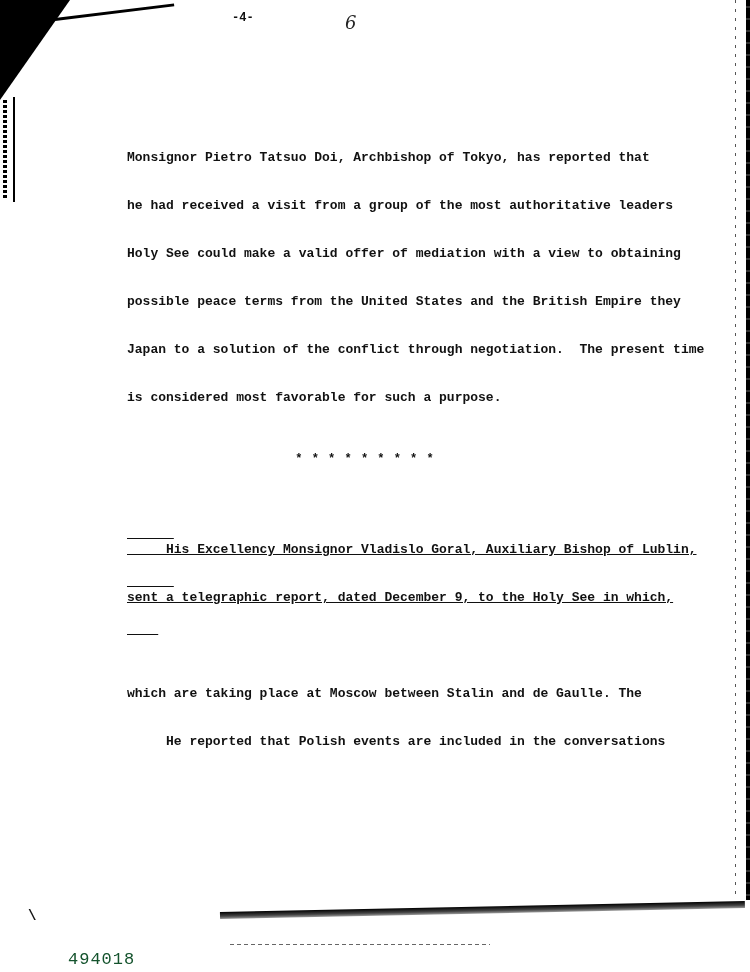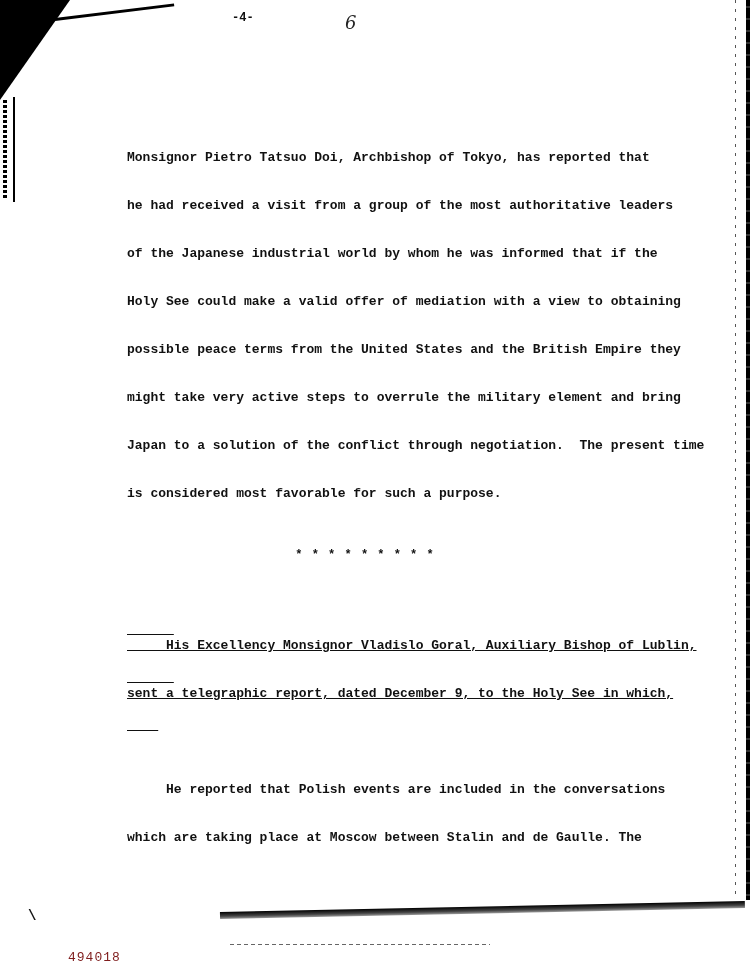--- a/index.html
+++ b/index.html
@@ -91,22 +91,22 @@
     }
     .left-tick {
       position: absolute;
       left: 28px; top: 908px;
       font-size: 14px;
       font-weight: bold;
     }
     .stamp {
       position: absolute;
       left: 68px; top: 950px;
-      font-size: 13px;
-      color: #7f1d1d;
+      font-size: 17px;
+      color: #14532d;
       letter-spacing: 1px;
     }
     .content {
       position: absolute;
       left: 115px;
       top: 118px;
       width: 560px;
     }
     .para {
       font-size: 13px;
@@ -137,38 +137,36 @@
   <div class="bottom-streak2"></div>
 
   <div class="page-number">-4-</div>
   <div class="handwritten-mark">6</div>
 
   <div class="content">
 
     <div class="para" style="margin-top:0;">
       <div>Monsignor Pietro Tatsuo Doi, Archbishop of Tokyo, has reported that</div>
       <div>he had received a visit from a group of the most authoritative leaders</div>
-      <div>of the Japanese industrial world by whom he was informed that if the</div>
       <div>Holy See could make a valid offer of mediation with a view to obtaining</div>
       <div>possible peace terms from the United States and the British Empire they</div>
-      <div>might take very active steps to overrule the military element and bring</div>
       <div>Japan to a solution of the conflict through negotiation.  The present time</div>
       <div>is considered most favorable for such a purpose.</div>
     </div>
 
     <div class="sep" style="margin-top:14px; margin-left:-60px;">* * * * * * * * *</div>
 
     <div class="para" style="margin-top:44px;text-decoration:underline;">
       <div>     His Excellency Monsignor Vladislo Goral, Auxiliary Bishop of Lublin,</div>
       <div>sent a telegraphic report, dated December 9, to the Holy See in which,</div>
     </div>
 
     <div class="para" style="margin-top:16px;">
+      <div>which are taking place at Moscow between Stalin and de Gaulle. The</div>
       <div>     He reported that Polish events are included in the conversations</div>
-      <div>which are taking place at Moscow between Stalin and de Gaulle. The</div>
       
       
       
       
       
     </div>
 
   </div>
 
   <div class="left-tick">\</div>

